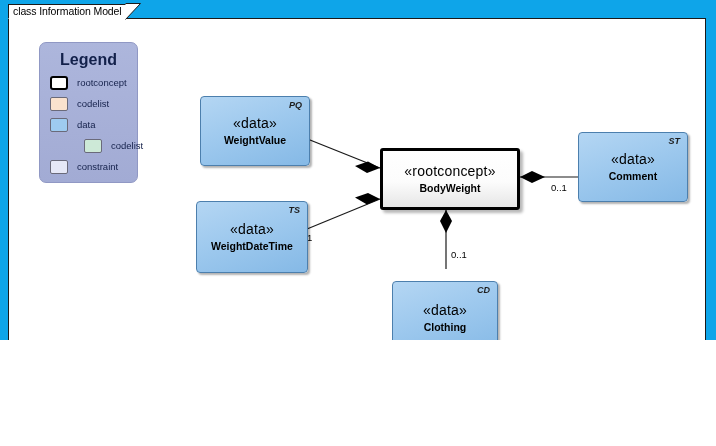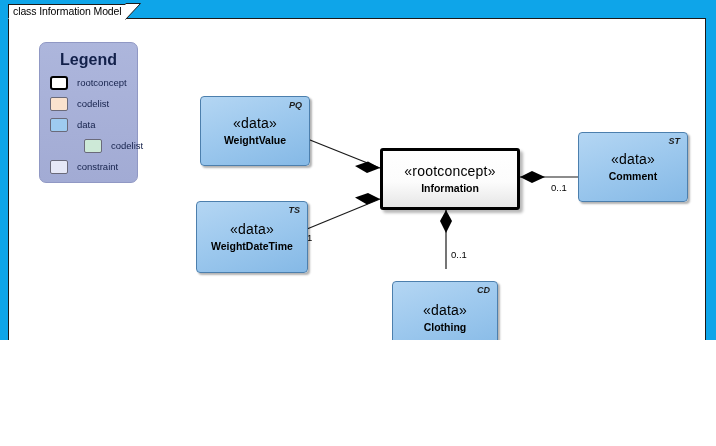--- a/index.html
+++ b/index.html
@@ -289,21 +289,21 @@
     <div class="uml-tag">TS</div>
     <div class="uml-body">
       <div class="uml-stereotype">«data»</div>
       <div class="uml-name">WeightDateTime</div>
     </div>
   </div>
 
   <div class="uml-class rootconcept" style="left:380px; top:148px; width:140px; height:62px;">
     <div class="uml-body">
       <div class="uml-stereotype">«rootconcept»</div>
-      <div class="uml-name">Information</div>
+      <div class="uml-name">BodyWeight</div>
     </div>
   </div>
 
   <div class="uml-class data" style="left:578px; top:132px; width:110px; height:70px;">
     <div class="uml-tag">ST</div>
     <div class="uml-body">
       <div class="uml-stereotype">«data»</div>
       <div class="uml-name">Comment</div>
     </div>
   </div>

